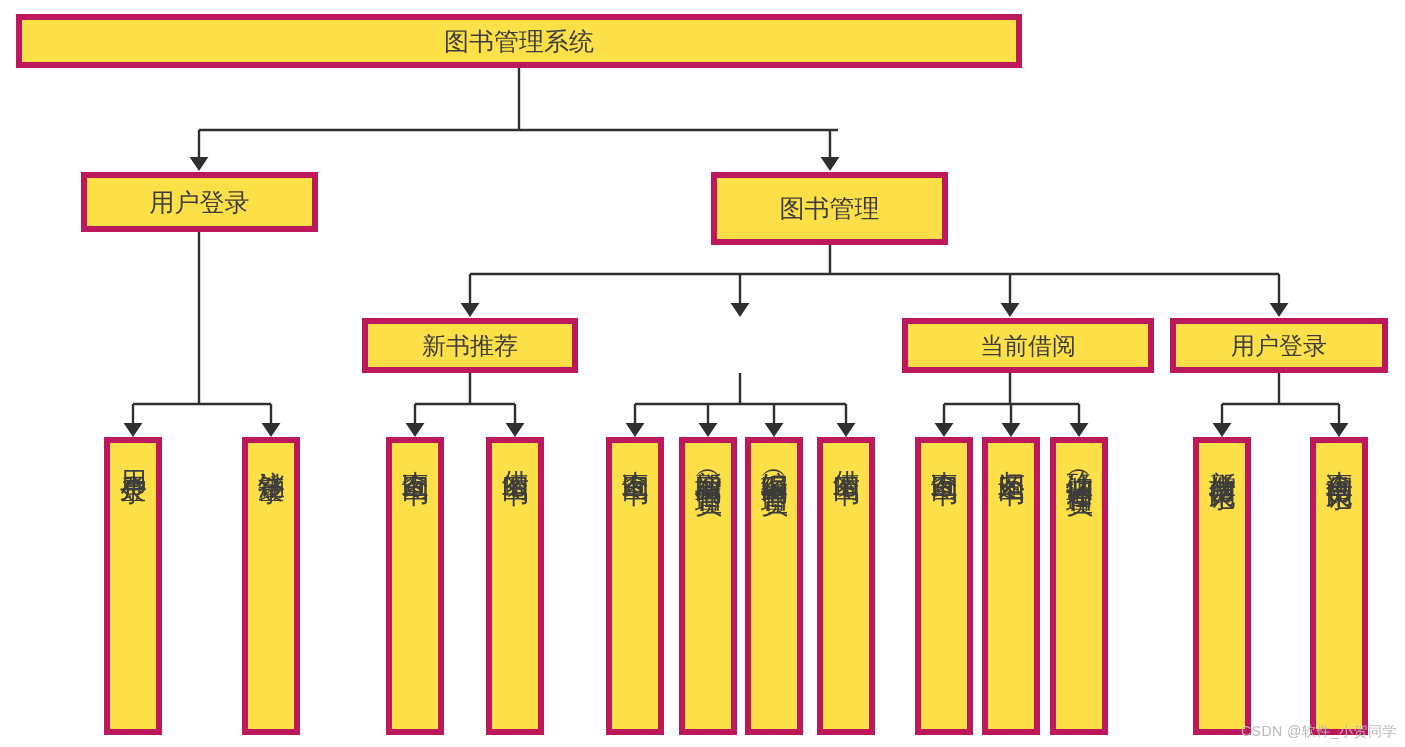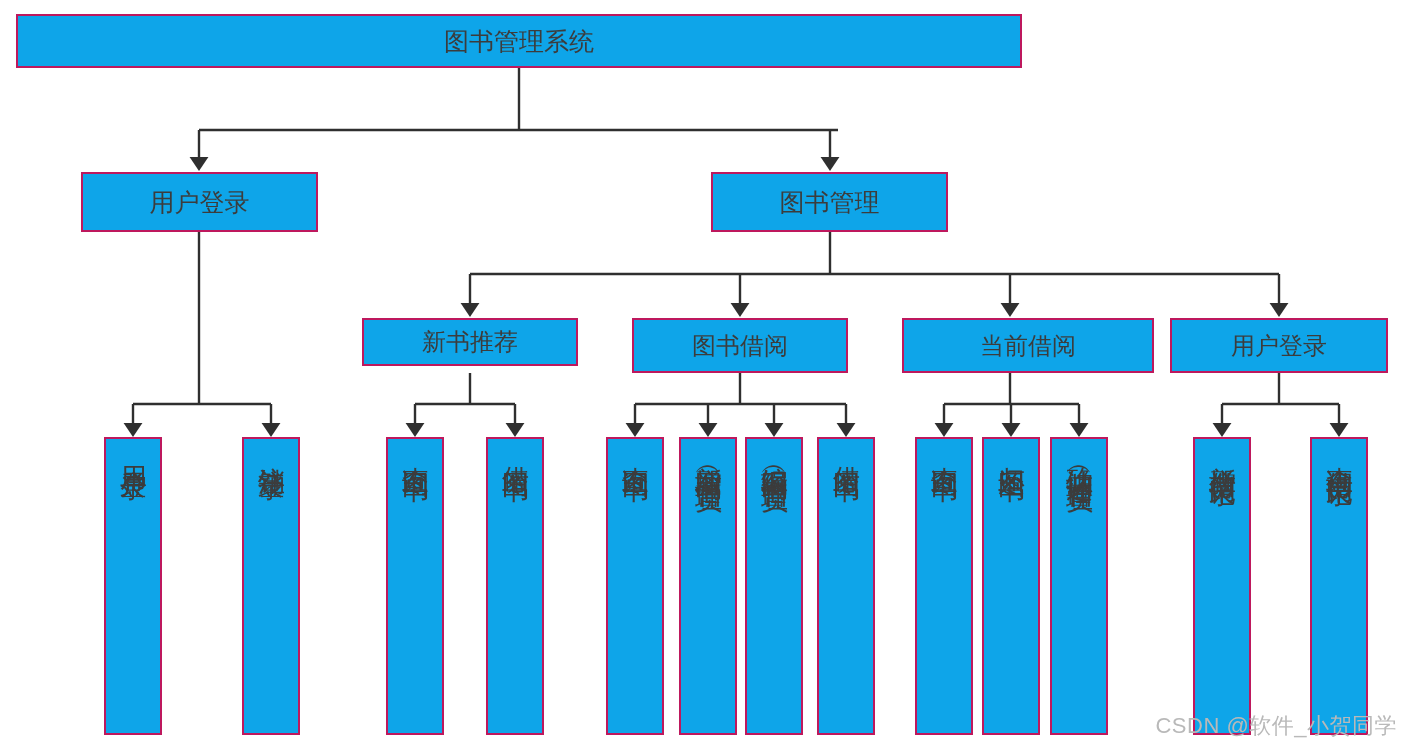--- a/index.html
+++ b/index.html
@@ -2,41 +2,41 @@
 <html><head>
 <meta charset="utf-8">
 <style>
   html,body{margin:0;padding:0;background:#ffffff;}
   body{width:1405px;height:747px;overflow:hidden;
        font-family:"Liberation Sans","DejaVu Sans",sans-serif;}
   #stage{position:relative;width:1405px;height:747px;background:#fff;}
   svg.layer{position:absolute;left:0;top:0;width:1405px;height:747px;}
 
   .node{position:absolute;box-sizing:border-box;
-        border:2px solid #be185d;background:#0ea5e9;
+        border:6px solid #be185d;background:#fde047;
         display:flex;align-items:center;justify-content:center;}
   .node .lbl{color:#3c3c3c;text-align:center;line-height:1.05;
              white-space:nowrap;}
   .node.root .lbl{font-size:25px;}
   .node.lvl2 .lbl{font-size:25px;}
   .node.lvl3 .lbl{font-size:24px;}
 
   
   .node.leaf{align-items:flex-start;justify-content:center;padding-top:6px;}
   .node.leaf .lbl{
       writing-mode:vertical-rl;
       text-orientation:upright;
       font-size:27px;
       letter-spacing:3px;
       line-height:1;
       white-space:nowrap;
   }
 
   .wm{position:absolute;right:8px;bottom:6px;color:#b9b9b9;
-      font-size:22px;letter-spacing:.5px;white-space:nowrap;
+      font-size:14px;letter-spacing:.5px;white-space:nowrap;
       pointer-events:none;}
 </style>
 </head>
 <body>
 
 <div id="stage">
 
   <svg class="layer" viewBox="0 0 1405 747">
     <defs>
       <marker id="ah" markerWidth="10" markerHeight="10" refX="2.2" refY="4" orient="auto" markerUnits="strokeWidth">
@@ -88,31 +88,28 @@
   </svg>
 
   <div class="node root" style="left:16px;top:14px;width:1006px;height:54px;">
     <span class="lbl">图书管理系统</span>
   </div>
 
   <div class="node lvl2" style="left:81px;top:172px;width:237px;height:60px;">
     <span class="lbl">用户登录</span>
   </div>
 
-  <div class="node lvl2" style="left:711px;top:172px;width:237px;height:60px;">
+  <div class="node lvl2" style="left:711px;top:172px;width:237px;height:73px;">
     <span class="lbl">图书管理</span>
   </div>
 
-  <div class="node lvl3" style="left:362px;top:318px;width:216px;height:48px;">
+  <div class="node lvl3" style="left:362px;top:318px;width:216px;height:55px;">
     <span class="lbl">新书推荐</span>
   </div>
 
-  <div class="node lvl3" style="left:632px;top:318px;width:216px;height:55px;">
-    <span class="lbl">图书借阅</span>
-  </div>
 
   <div class="node lvl3" style="left:902px;top:318px;width:252px;height:55px;">
     <span class="lbl">当前借阅</span>
   </div>
 
   <div class="node lvl3" style="left:1170px;top:318px;width:218px;height:55px;">
     <span class="lbl">用户登录</span>
   </div>
 
   <div class="node leaf" style="left:104px;top:437px;width:58px;height:298px;">

